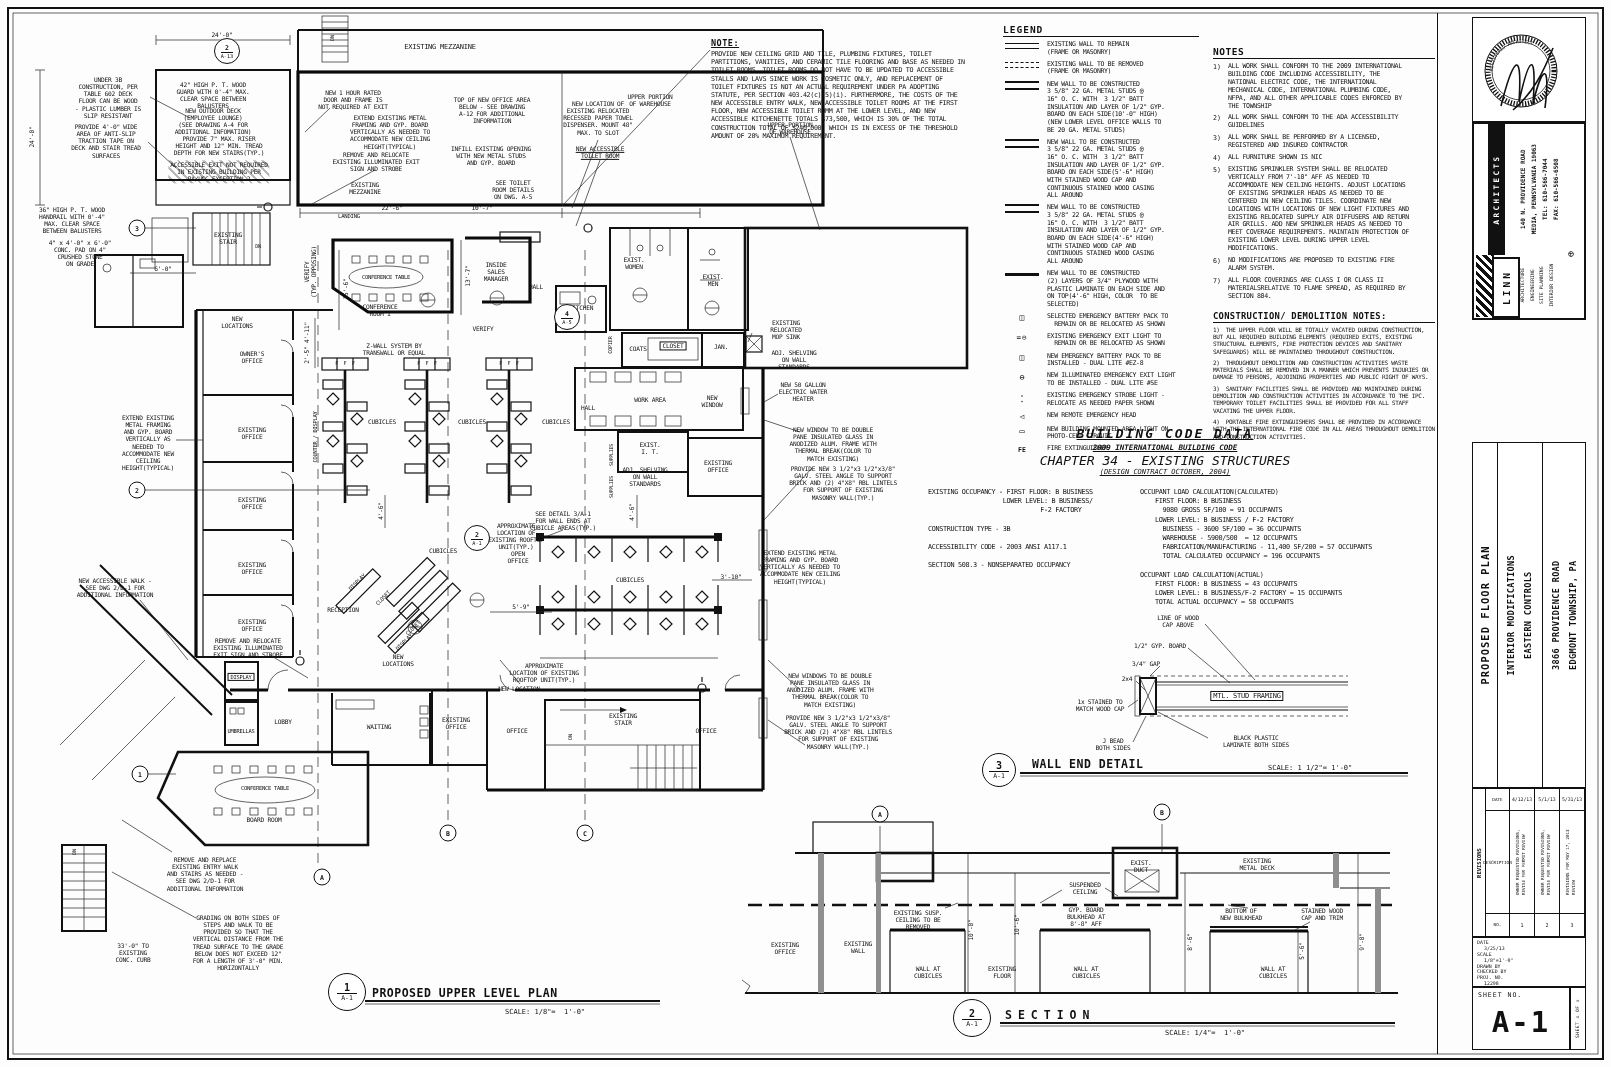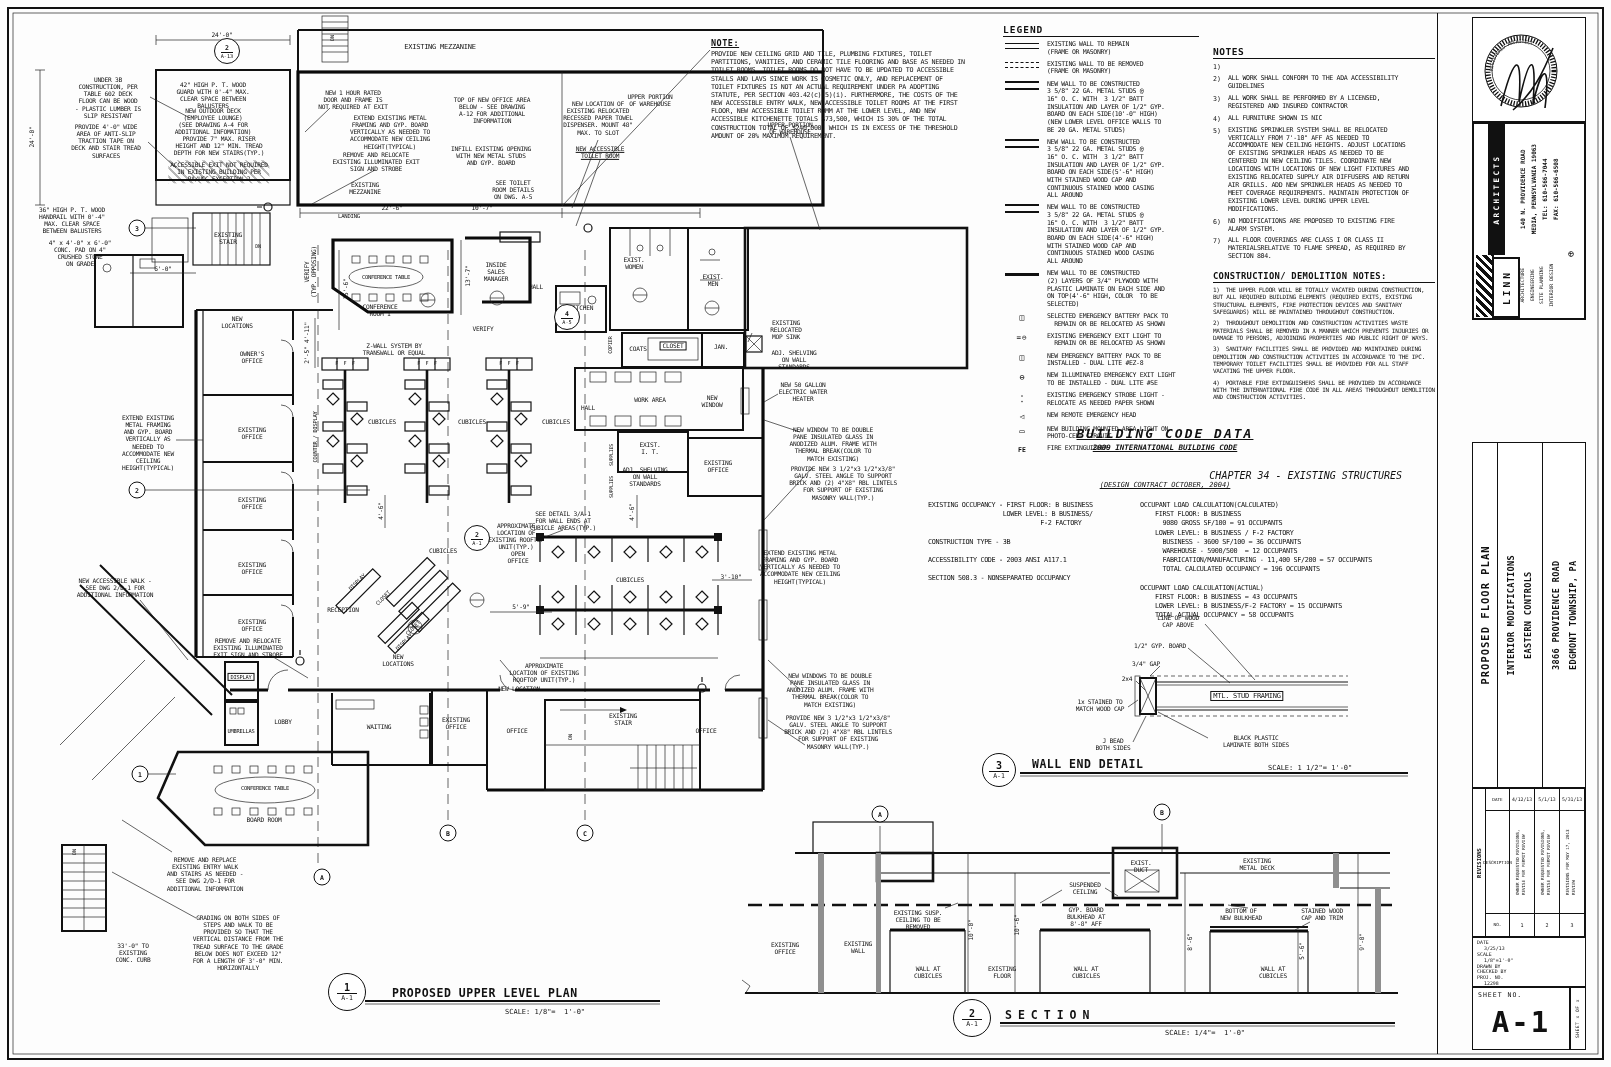--- a/index.html
+++ b/index.html
@@ -66,21 +66,21 @@
   .note-item .nn{width:15px;min-width:15px;font-size:6.6px;}
   .note-item .nt{width:182px;font-size:6.6px;line-height:1.2;letter-spacing:-.35px;}
   .demo-head{margin:10px 0 3px;font-size:8.8px;font-weight:bold;letter-spacing:.3px;border-bottom:1px solid #111;padding-bottom:1px;}
   .demo-item{font-size:6px;line-height:1.22;letter-spacing:-.3px;margin-bottom:4px;}
   .demo-item .nn{margin-right:6px;}
   
   .bcd{position:absolute;left:928px;top:426px;width:474px;}
   .bcd .c{text-align:center;font-style:italic;}
   .bcd .t1{font-size:13px;letter-spacing:2px;text-decoration:underline;font-weight:bold;}
   .bcd .t2{font-size:7.5px;font-weight:bold;text-decoration:underline;margin-top:2px;}
-  .bcd .t3{font-size:10px;margin-top:18px;text-align:right;}
+  .bcd .t3{font-size:13px;margin-top:1px;}
   .bcd .t4{font-size:7px;text-decoration:underline;}
   .bcd .cols{display:flex;margin-top:12px;}
   .bcd pre{margin:0;font-family:inherit;font-size:6.8px;line-height:1.35;letter-spacing:-.35px;}
   .bcd .cl{width:212px;}
   
   .tb-sep{position:absolute;left:1437px;top:13px;width:1px;height:1041px;background:#111;}
   .tb-box{position:absolute;border:1.2px solid #111;background:#fff;box-sizing:border-box;}
   .rot{transform:rotate(-90deg);white-space:pre;text-align:center;}
   .tb-logo{border-width:2px;overflow:hidden;}
   .tb-band{position:absolute;left:14px;top:0;width:17px;height:131px;background:#111;display:flex;align-items:center;justify-content:center;}
@@ -463,20 +463,21 @@
       <div class="leg-item">
         <span class="sym sym-fire-extinguisher"></span>
         <span class="leg-t">FIRE EXTINGUISHER</span>
       </div>
   </div>
 
   <div class="notes-col">
     <h2>NOTES</h2>
     <div class="note-item">
         <span class="nn">1)</span>
+        <span class="nt">ALL WORK SHALL CONFORM TO THE 2009 INTERNATIONAL BUILDING CODE INCLUDING ACCESSIBILITY, THE NATIONAL ELECTRIC CODE, THE INTERNATIONAL MECHANICAL CODE, INTERNATIONAL PLUMBING CODE, NFPA, AND ALL OTHER APPLICABLE CODES ENFORCED BY THE TOWNSHIP</span>
       </div>
       <div class="note-item">
         <span class="nn">2)</span>
         <span class="nt">ALL WORK SHALL CONFORM TO THE ADA ACCESSIBILITY GUIDELINES</span>
       </div>
       <div class="note-item">
         <span class="nn">3)</span>
         <span class="nt">ALL WORK SHALL BE PERFORMED BY A LICENSED, REGISTERED AND INSURED CONTRACTOR</span>
       </div>
       <div class="note-item">
@@ -843,21 +844,21 @@
     </div>
     <div class="bub2" style="left: 477px; top: 538px;">
       <span class="b2n">2</span>
       <span class="b2r">A-1</span>
     </div>
 
   <div class="tbub" style="left:347px;top:992px;">
     <span class="n">1</span>
     <span class="r">A-1</span>
   </div>
-  <div class="dtitle" style="left:392px;top:986px;">PROPOSED UPPER LEVEL PLAN</div>
+  <div class="dtitle" style="left:372px;top:986px;">PROPOSED UPPER LEVEL PLAN</div>
   <div class="dscale" style="left:505px;top:1008px;">SCALE: 1/8"=  1'-0"</div>
 
   <div class="tbub" style="left:972px;top:1018px;">
     <span class="n">2</span>
     <span class="r">A-1</span>
   </div>
   <div class="dtitle" style="left:1005px;top:1008px;letter-spacing:6px;">SECTION</div>
   <div class="dscale" style="left:1165px;top:1029px;">SCALE: 1/4"=  1'-0"</div>
 
   <div class="tbub" style="left:999px;top:770px;width:32px;height:32px;">

